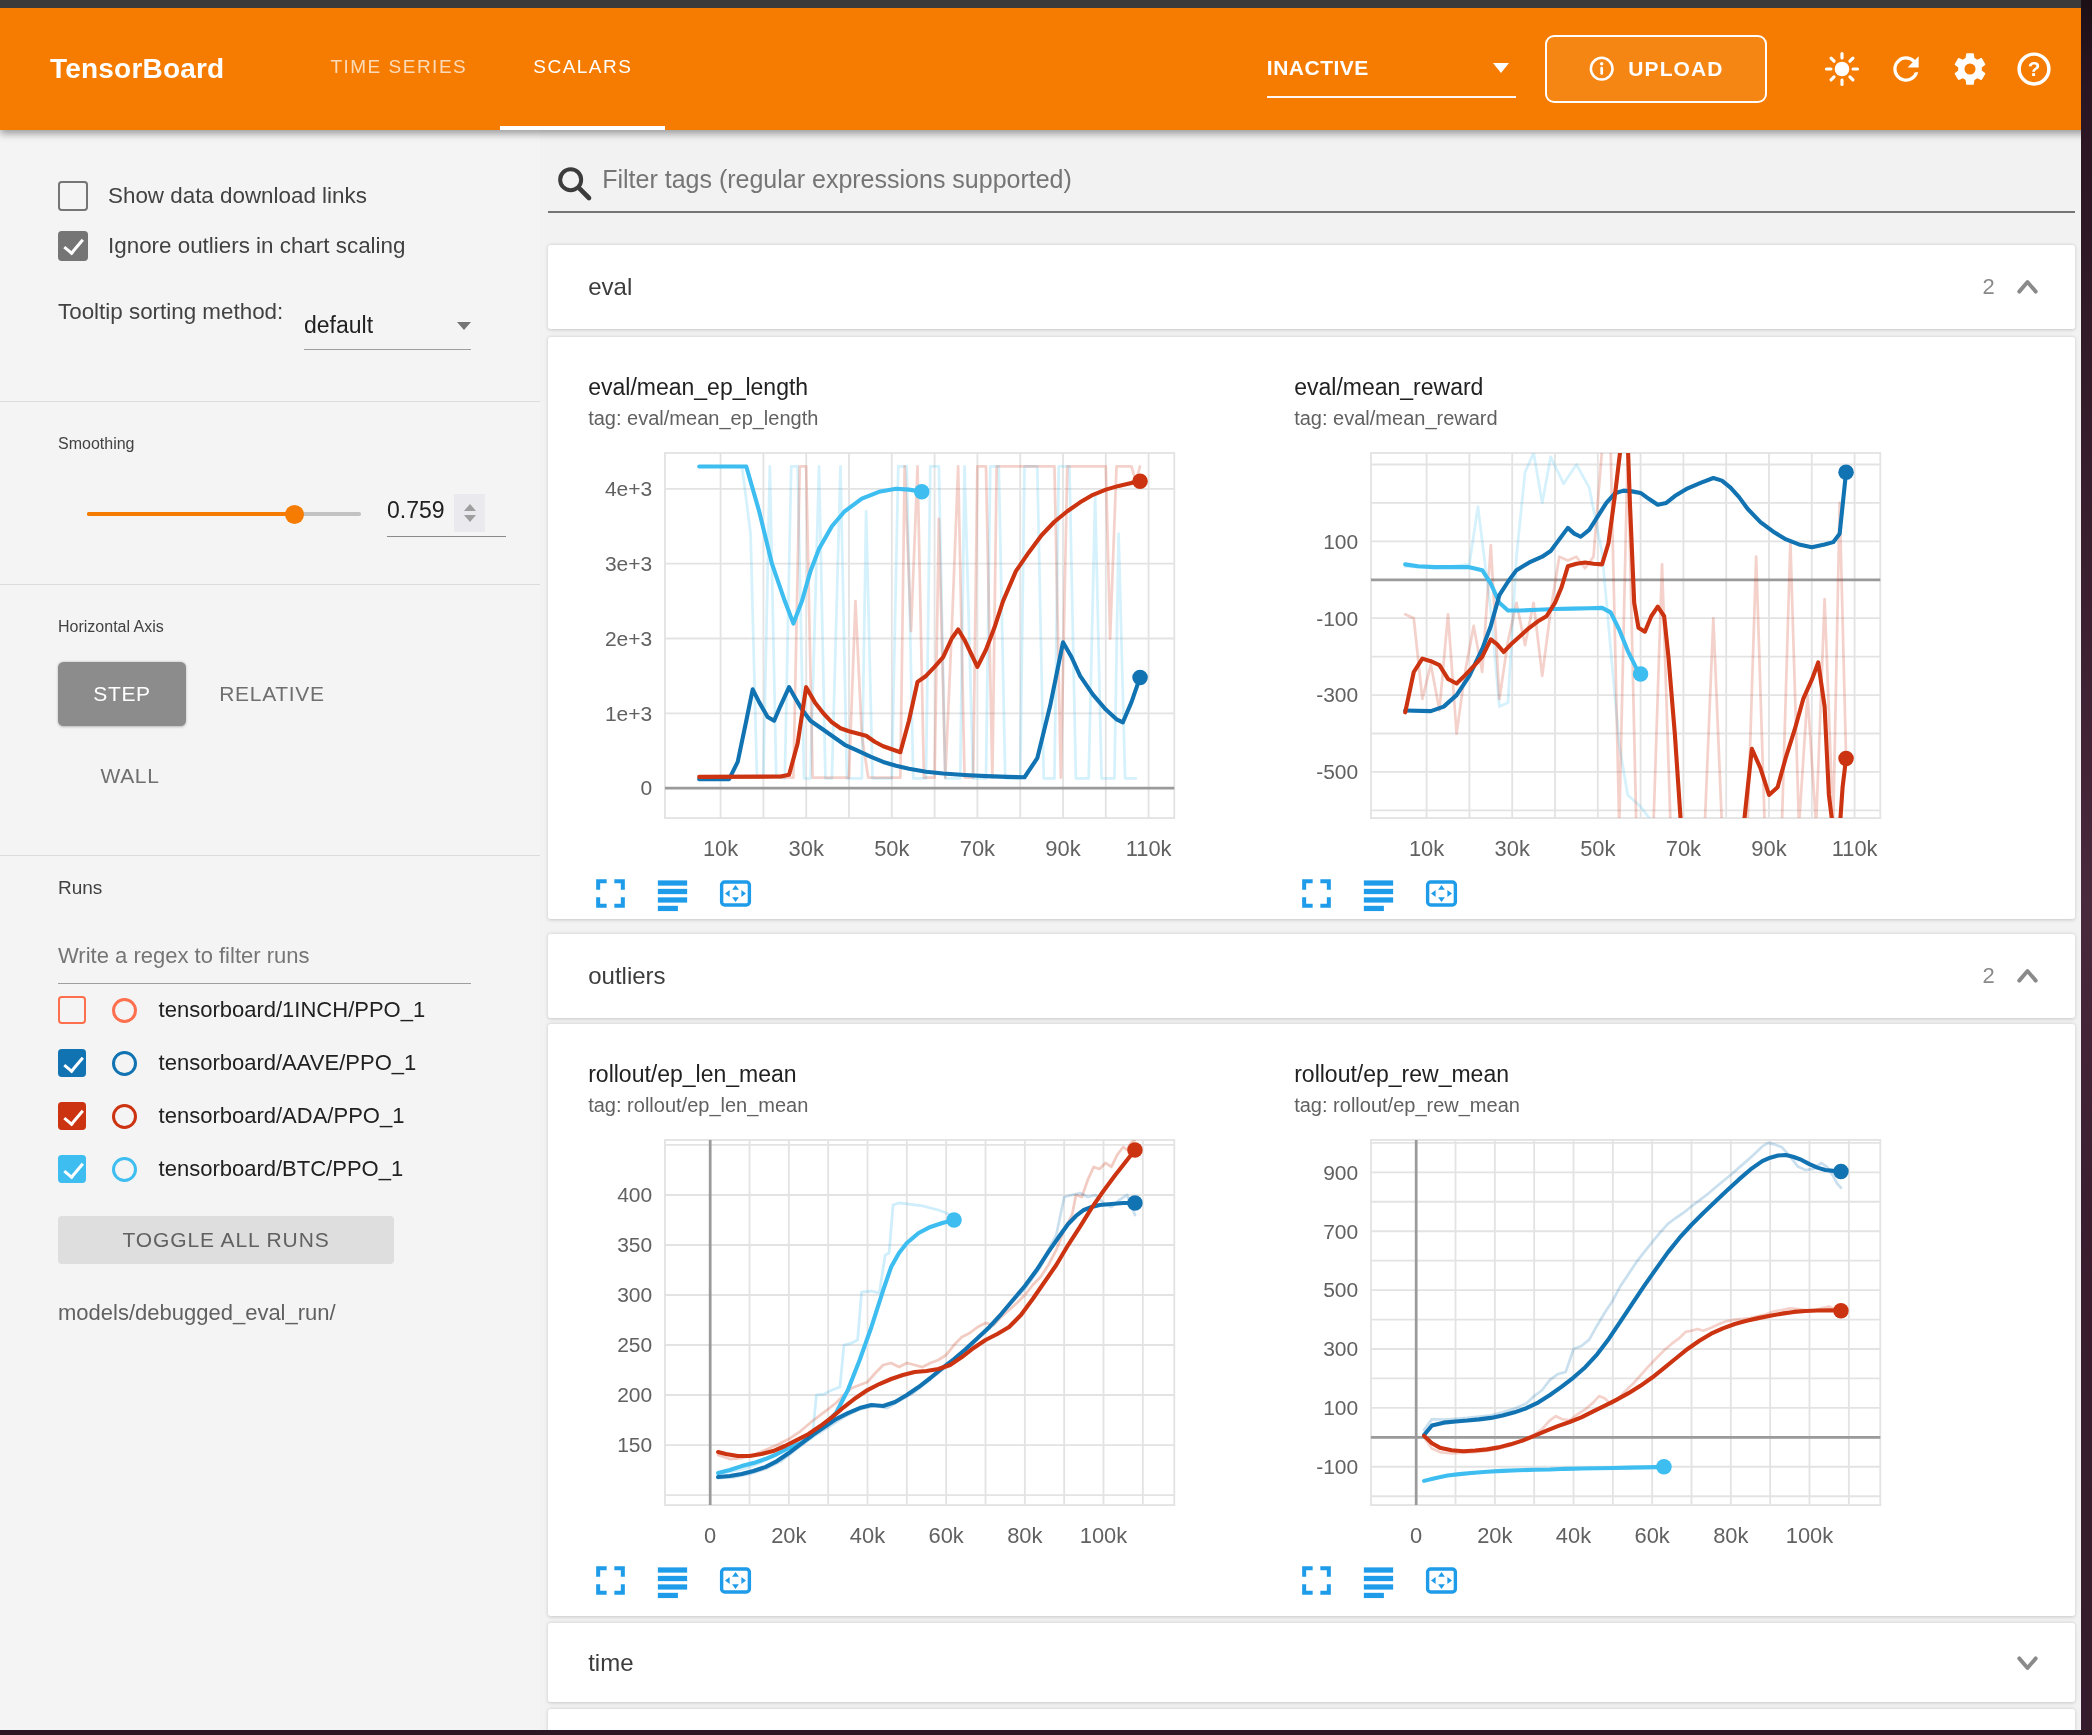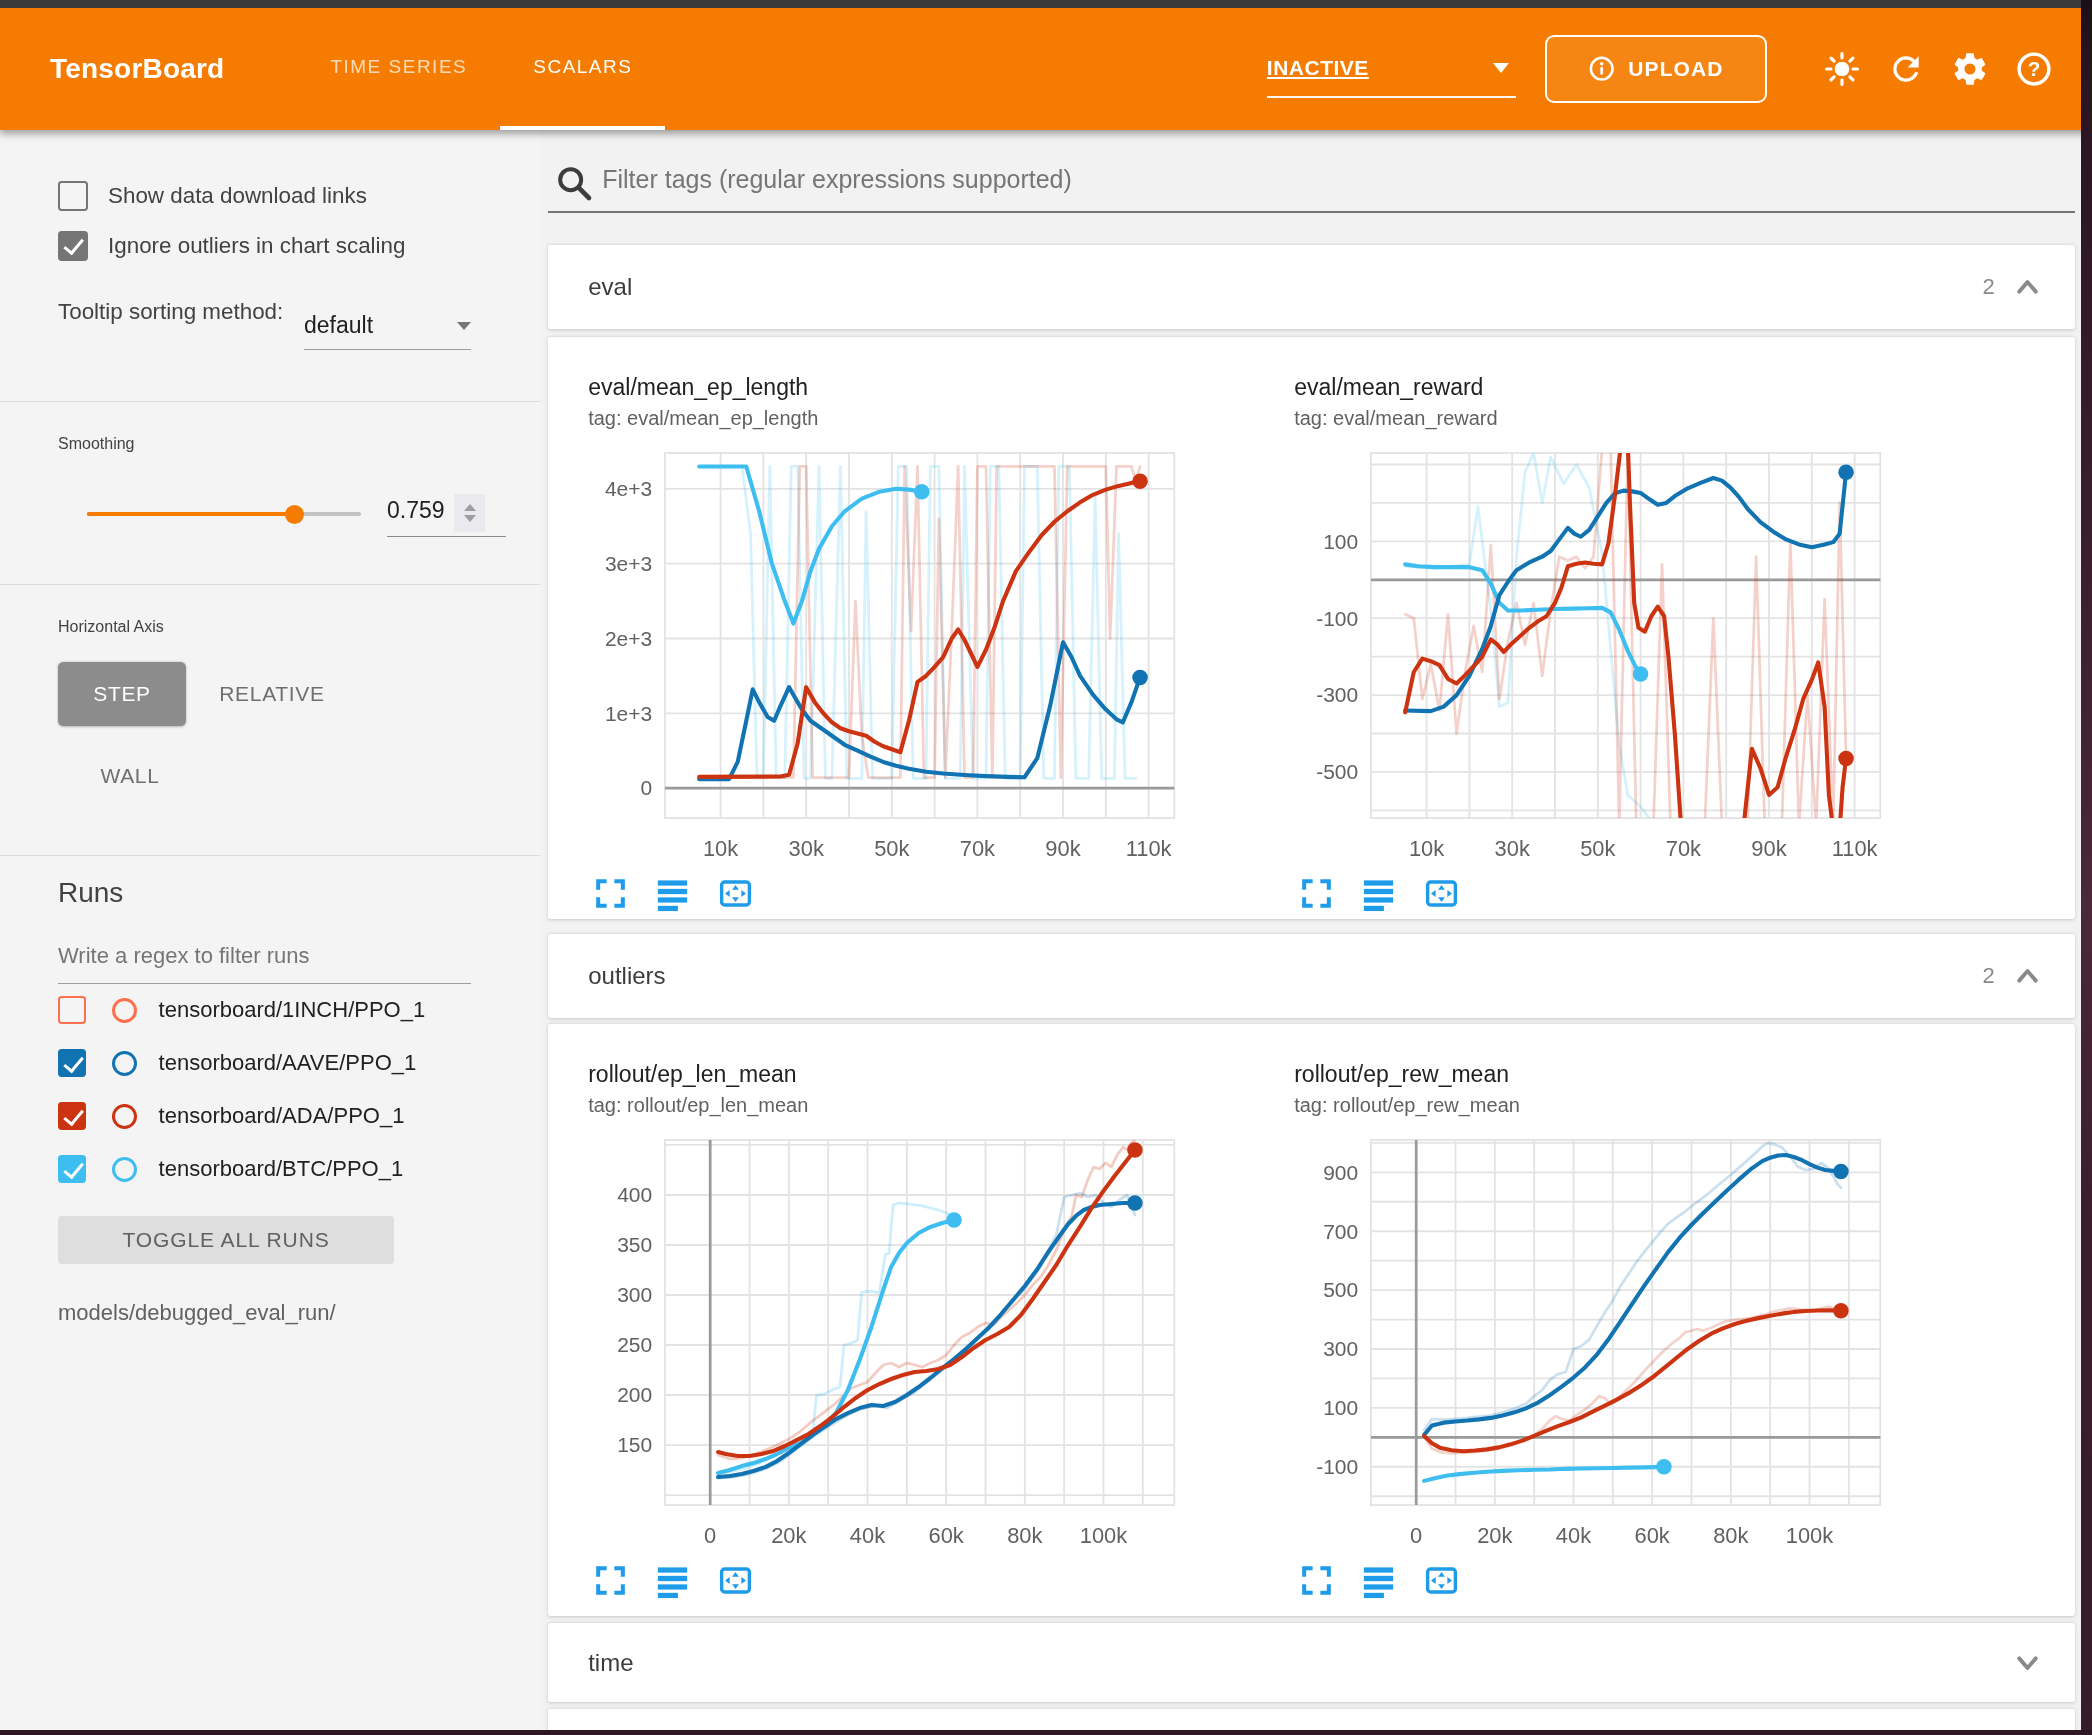--- a/index.html
+++ b/index.html
@@ -16,21 +16,21 @@
   
   #appbar { left:0; top:8.2px; width:2092px; height:122px; background:#f57c00; z-index:20;
     box-shadow:0 3.7px 7.3px rgba(0,0,0,.35); display:flex; align-items:stretch; }
   .brand { color:#fff; font-size:28px; font-weight:700; align-self:center; margin-left:50px; letter-spacing:0.2px; }
   .tabs { display:flex; margin-left:73px; }
   .tab { display:flex; align-items:center; padding:8px 33px; color:rgba(255,255,255,.72);
     font-size:19px; letter-spacing:1.5px; font-weight:500; border-bottom:4.6px solid transparent; cursor:pointer; }
   .tab.active { color:#fff; border-bottom-color:#fff; }
   .hdr-right { margin-left:auto; display:flex; align-items:center; margin-right:33px; }
   .inactive-dd { width:249px; height:57px; border-bottom:2.3px solid rgba(255,255,255,.95);
-    display:flex; align-items:center; color:#fff; font-size:21px; font-weight:700; letter-spacing:0.5px; position:relative; margin-right:29px;text-decoration:underline; }
+    display:flex; align-items:center; color:#fff; font-size:21px; font-weight:700; letter-spacing:0.5px; position:relative; margin-right:29px; }
   .inactive-dd .caret { position:absolute; right:7.3px; top:22px; width:0; height:0;
     border-left:8.2px solid transparent; border-right:8.2px solid transparent; border-top:10px solid #fff; }
   .upload-btn { width:222px; height:68px; border:2.3px solid #fff; border-radius:9.1px;
     background:rgba(255,255,255,.08); color:#fff; font-size:21px; font-weight:700; letter-spacing:1.1px;
     display:flex; align-items:center; justify-content:center; gap:12.8px; margin-right:37px; cursor:pointer; }
   .icon-btn { width:51px; height:51px; display:flex; align-items:center; justify-content:center;
     margin-left:12.8px; cursor:pointer; }
 
   
   #sidebar { left:0; top:130px; width:540px; height:1601px; background:#f4f4f4; z-index:5; }
@@ -176,21 +176,21 @@
 
   <div class="side-divider" style="top:454px;"></div>
 
   <div class="abs side-h" style="left:58px; top:488px;">Horizontal Axis</div>
   <div class="axis-btn sel" style="left:58px;  top:532px;">STEP</div>
   <div class="axis-btn plain" style="left:208px; top:532px;">RELATIVE</div>
   <div class="axis-btn plain" style="left:66px;  top:614px;">WALL</div>
 
   <div class="side-divider" style="top:725px;"></div>
 
-  <div class="abs" style="left:58px; top:747px; font-size:28px; color:#424242;text-align:right;">Runs</div>
+  <div class="abs" style="left:58px; top:747px; font-size:19px; color:#424242;text-align:right;">Runs</div>
   <div class="regex-ph" style="left:58px; top:813px;">Write a regex to filter runs</div>
   <div class="regex-line" style="left:58px; top:853px; width:413px;"></div>
 
   <div class="run-row" style="top:866px;">
     <div class="run-cb" style="border-color: rgb(253, 111, 77);"></div>
     <div class="run-circle" style="border-color: rgb(253, 111, 77);"></div>
     <div class="run-name">tensorboard/1INCH/PPO_1</div>
   </div>
   <div class="run-row" style="top:919px;">
     <div class="run-cb checked" style="border-color: rgb(17, 115, 178); background: rgb(17, 115, 178);"></div>

